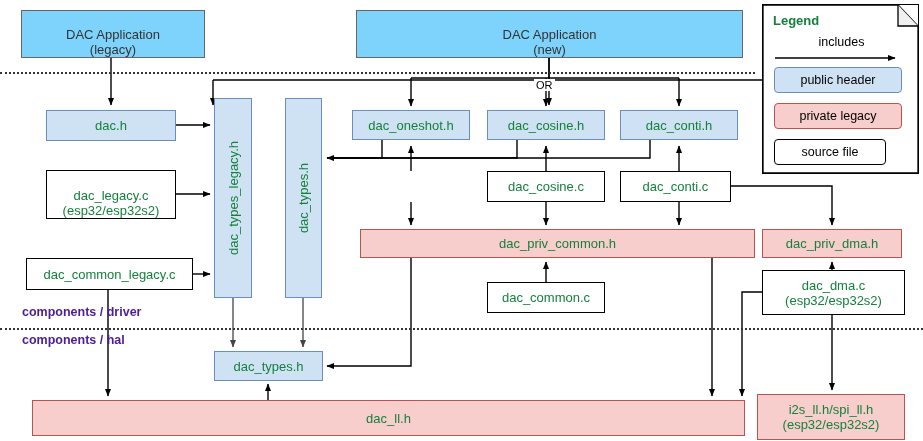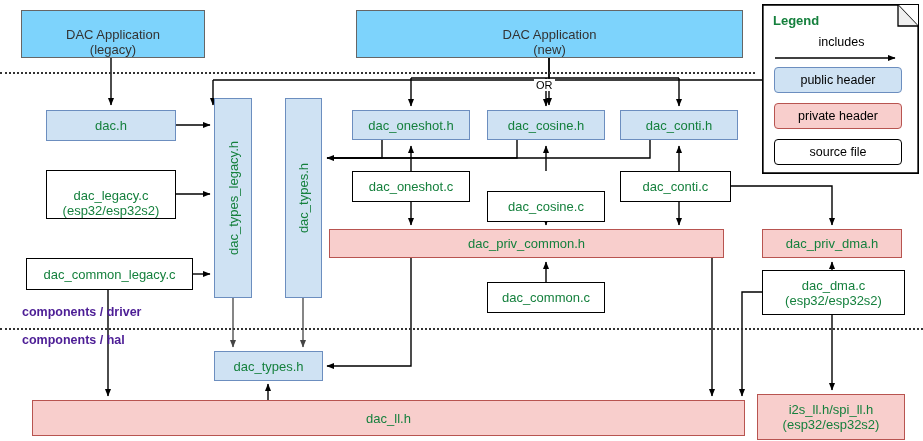--- a/index.html
+++ b/index.html
@@ -153,33 +153,30 @@
   </div>
 
   <div class="node pub" style="left:487px;top:110px;width:118px;height:30px;">
     <span class="lbl">dac_cosine.h</span>
   </div>
 
   <div class="node pub" style="left:620px;top:110px;width:118px;height:30px;">
     <span class="lbl">dac_conti.h</span>
   </div>
 
-  <div class="node src" style="left:352px;top:171px;width:118px;height:31px;">
-    <span class="lbl">dac_oneshot.c</span>
-  </div>
-
-  <div class="node src" style="left:487px;top:171px;width:118px;height:31px;margin-top:20px;">
+
+  <div class="node src" style="left:487px;top:171px;width:118px;height:31px;">
     <span class="lbl">dac_cosine.c</span>
   </div>
 
   <div class="node src" style="left:620px;top:171px;width:111px;height:31px;">
     <span class="lbl">dac_conti.c</span>
   </div>
 
-  <div class="node priv" style="left:329px;top:229px;width:395px;height:29px;">
+  <div class="node priv" style="left:360px;top:229px;width:395px;height:29px;">
     <span class="lbl">dac_priv_common.h</span>
   </div>
 
   <div class="node src" style="left:487px;top:282px;width:118px;height:31px;text-align:right;">
     <span class="lbl">dac_common.c</span>
   </div>
 
   <div class="node priv" style="left:762px;top:229px;width:140px;height:29px;">
     <span class="lbl">dac_priv_dma.h</span>
   </div>
@@ -220,20 +217,20 @@
           <path d="M0,0 L8,3.2 L0,6.4 z" fill="#000"></path>
         </marker>
       </defs>
       <path d="M2,6 L122,6" stroke="#000" stroke-width="1.4" fill="none" marker-end="url(#lah)"></path>
     </svg>
 
     <div class="legend-item pub" style="left:11px;top:62px;width:128px;height:26px;">
       <span>public header</span>
     </div>
     <div class="legend-item priv" style="left:11px;top:98px;width:128px;height:26px;">
-      <span>private header</span>
+      <span>private legacy</span>
     </div>
-    <div class="legend-item src" style="left:11px;top:134px;width:128px;height:26px;">
+    <div class="legend-item src" style="left:11px;top:134px;width:112px;height:26px;">
       <span>source file</span>
     </div>
   </div>
 
 </div>
 
 </body></html>

